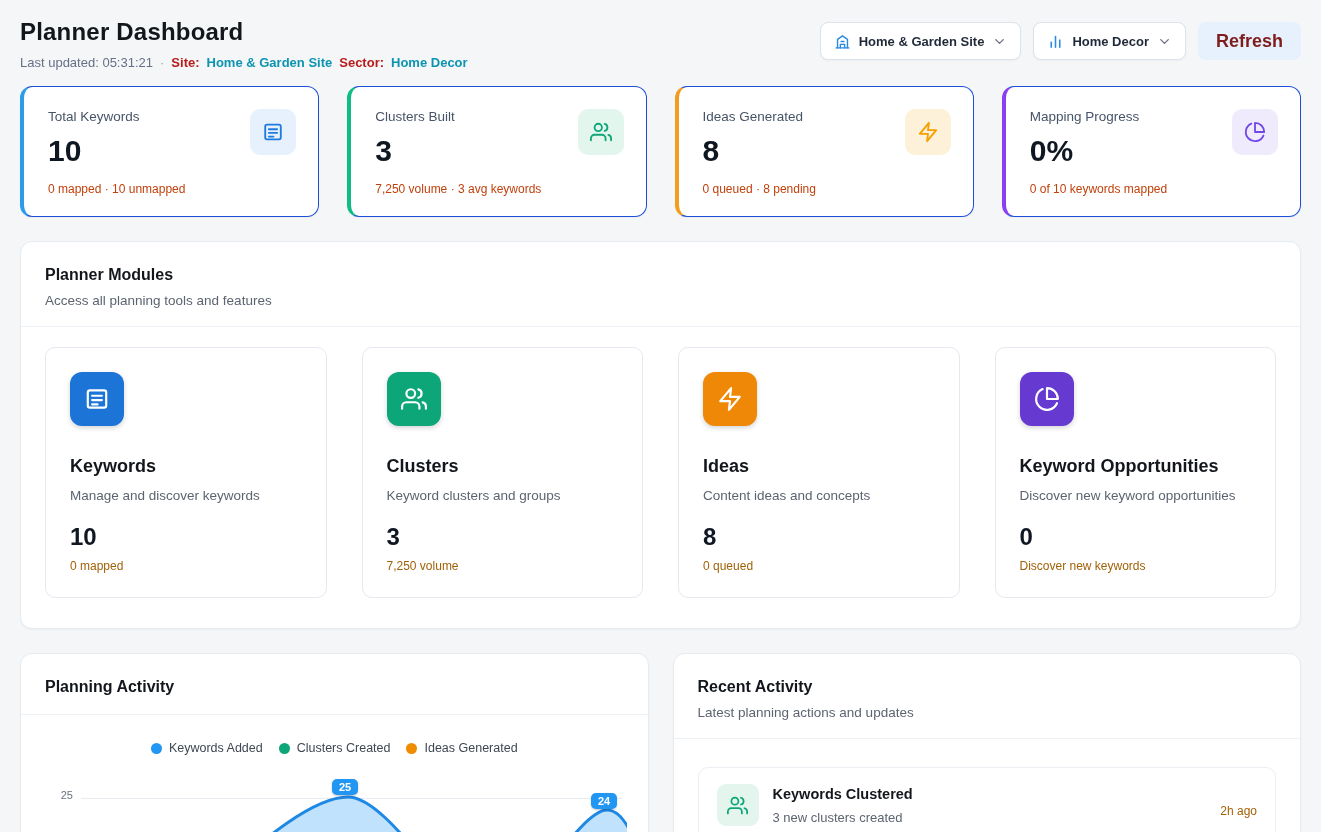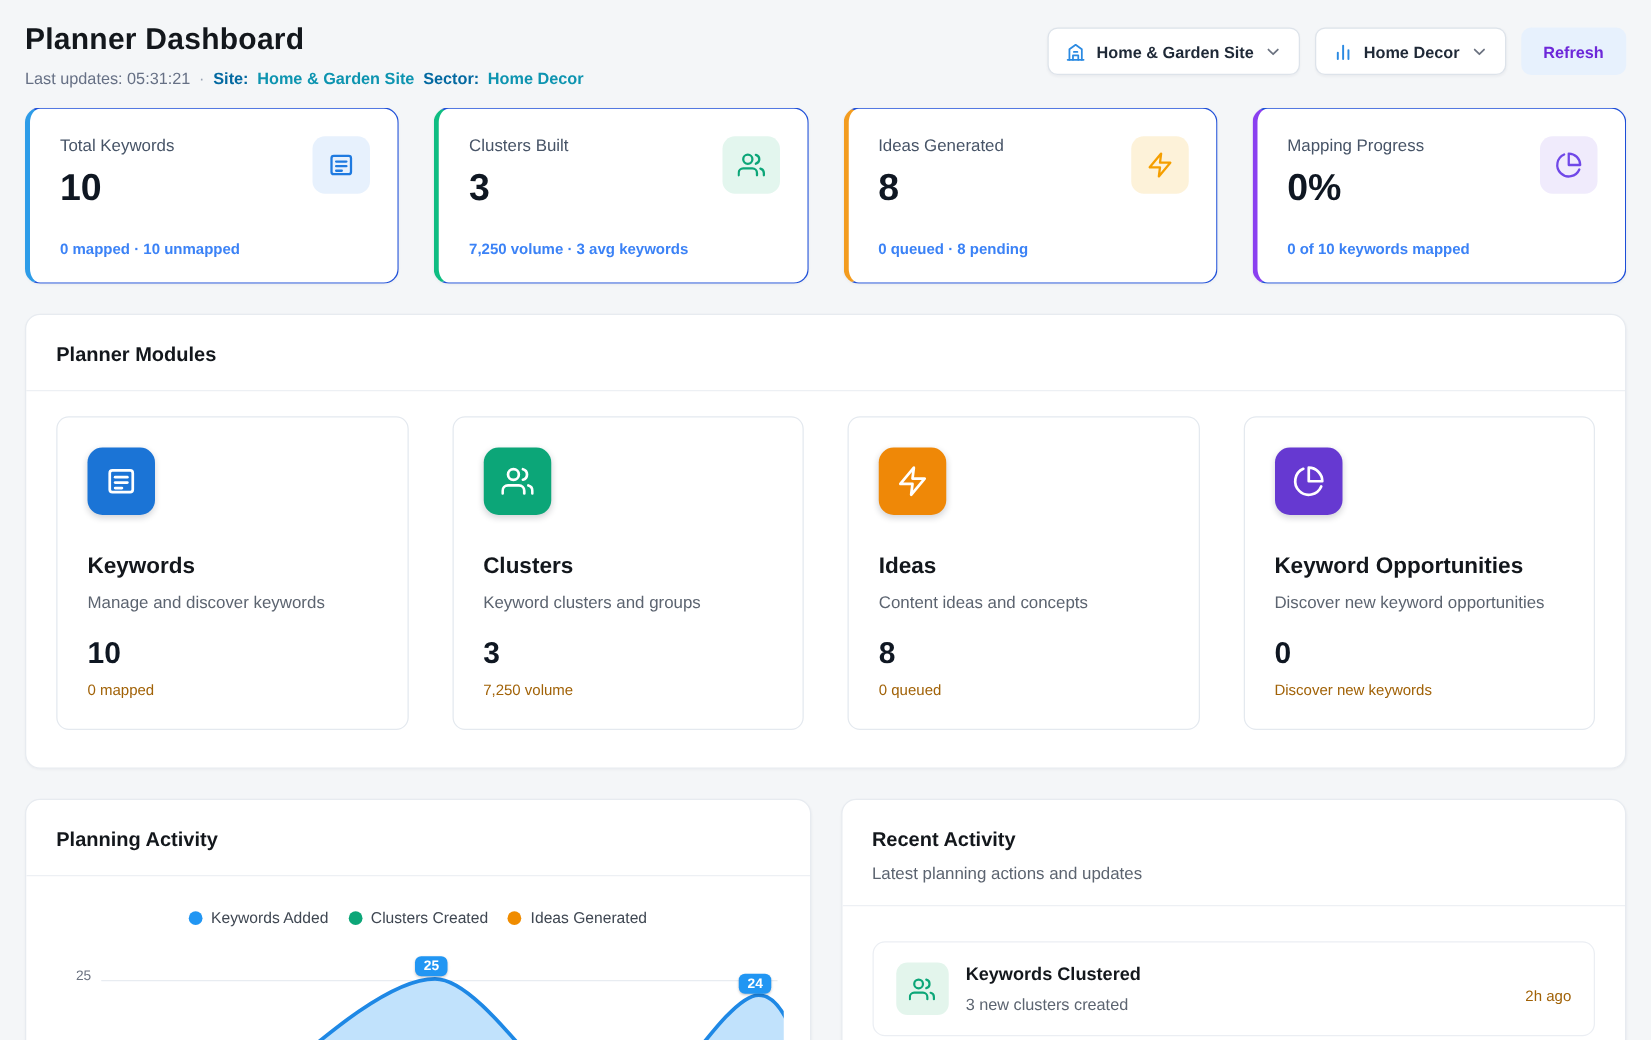--- a/index.html
+++ b/index.html
@@ -9,50 +9,50 @@
     font-family:"Liberation Sans","DejaVu Sans",sans-serif;
     color:#14181d;
   }
   .page { padding:18px 20px 0; }
 
   
   .topbar { display:flex; justify-content:space-between; align-items:flex-start; }
   .page-title { font-size:24px; font-weight:700; color:#13171c; letter-spacing:.2px; }
   .meta { margin-top:9px; font-size:13px; color:#667085; display:flex; align-items:center; gap:7px; }
   .meta .sep { color:#98a2b3; }
-  .meta-label { color:#0369a1; font-weight:700; }
+  .meta-label { color:#b91c1c; font-weight:700; }
   .meta-link { color:#0d94b0; font-weight:600; text-decoration:none; cursor:pointer; }
 
   .topbar-right { display:flex; gap:12px; align-items:center; margin-top:4px; }
   .select-btn {
     display:flex; align-items:center; gap:8px; height:38px; padding:0 13px;
     background:#fff; border:1px solid #dde3ea; border-radius:8px;
     font-family:inherit; font-size:13px; font-weight:700; color:#1f2937; cursor:pointer;
     box-shadow:0 1px 2px rgba(16,24,40,.04);
   }
   .select-btn svg.lead { color:#2b8ae2; }
   .select-btn svg.chev { color:#6b7280; }
   .refresh-btn {
     height:38px; padding:0 18px; border:none; border-radius:8px;
-    background:#e7f1fd; color:#6d28d9; font-family:inherit; font-size:13px; font-weight:700; cursor:pointer;
+    background:#e7f1fd; color:#7f1d1d; font-family:inherit; font-size:18px; font-weight:700; cursor:pointer;
   }
 
   
   .stats { display:grid; grid-template-columns:repeat(4,1fr); gap:28px; margin-top:16px; }
   .stat-card {
     position:relative; background:#fff; border:1px solid #1d4ed8; border-radius:12px;
     padding:22px 24px 20px; box-shadow:0 1px 2px rgba(16,24,40,.04);
   }
   .stat-card.accent-blue   { border-left:4px solid #2d9ce8; }
   .stat-card.accent-green  { border-left:4px solid #0fbd82; }
   .stat-card.accent-orange { border-left:4px solid #f39c1f; }
   .stat-card.accent-purple { border-left:4px solid #8a3ff0; }
   .stat-label { font-size:13.5px; color:#475467; }
   .stat-value { font-size:30px; font-weight:700; color:#0f1722; margin-top:10px; }
-  .stat-caption { font-size:12px; color:#3b82f6; margin-top:24px;font-weight:bold; }
+  .stat-caption { font-size:12px; color:#c2410c; margin-top:14px; }
   .stat-chip {
     position:absolute; right:22px; top:22px; width:46px; height:46px; border-radius:10px;
     display:flex; align-items:center; justify-content:center;
   }
   .chip-blue   { background:#e7f1fd; color:#1f7ae0; }
   .chip-green  { background:#e3f6ee; color:#0ca678; }
   .chip-orange { background:#fdf2d9; color:#f59f00; }
   .chip-purple { background:#f0ebfc; color:#7048e8; }
 
   
@@ -120,21 +120,21 @@
 </style>
 </head>
 <body>
 
 <div class="page">
 
   <header class="topbar">
     <div class="topbar-left">
       <h1 class="page-title">Planner Dashboard</h1>
       <div class="meta">
-        <span>Last updates: 05:31:21</span>
+        <span>Last updated: 05:31:21</span>
         <span class="sep">·</span>
         <span class="meta-label">Site:</span>
         <a class="meta-link">Home &amp; Garden Site</a>
         <span class="meta-label">Sector:</span>
         <a class="meta-link">Home Decor</a>
       </div>
     </div>
     <div class="topbar-right">
       <button class="select-btn">
         <svg class="lead" width="17" height="17" viewBox="0 0 24 24" fill="none" stroke="currentColor" stroke-width="2" stroke-linecap="round" stroke-linejoin="round">
@@ -213,20 +213,21 @@
             <path d="M21.21 15.89A10 10 0 1 1 8 2.83"></path>
             <path d="M22 12A10 10 0 0 0 12 2v10z"></path>
           </svg>
       </div>
     </div>
 
   </section>
 
   <section class="modules-card">
     <div class="section-title">Planner Modules</div>
+    <div class="section-sub">Access all planning tools and features</div>
     <div class="divider"></div>
 
     <div class="modules-grid">
 
       <div class="module-tile">
         <div class="module-icon mi-blue">
           <svg width="26" height="26" viewBox="0 0 24 24" fill="none" stroke="currentColor" stroke-width="2" stroke-linecap="round" stroke-linejoin="round">
               <rect x="3.5" y="4" width="17" height="16" rx="2"></rect>
               <path d="M7.5 9h9"></path>
               <path d="M7.5 13h9"></path>

